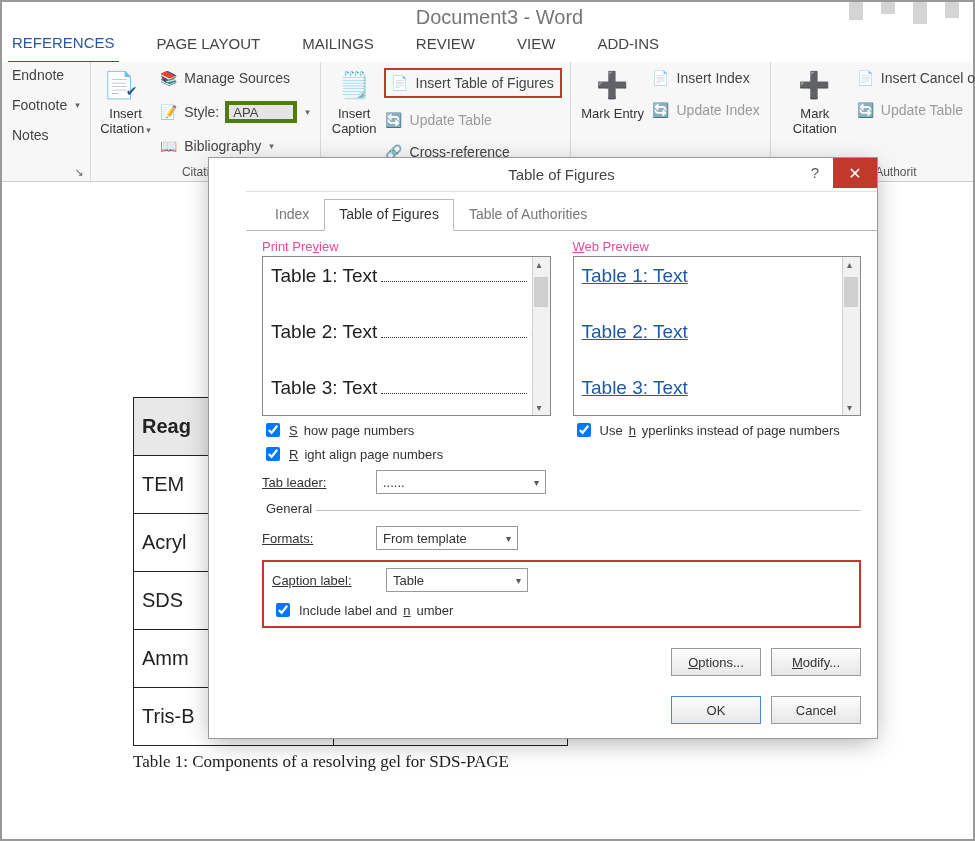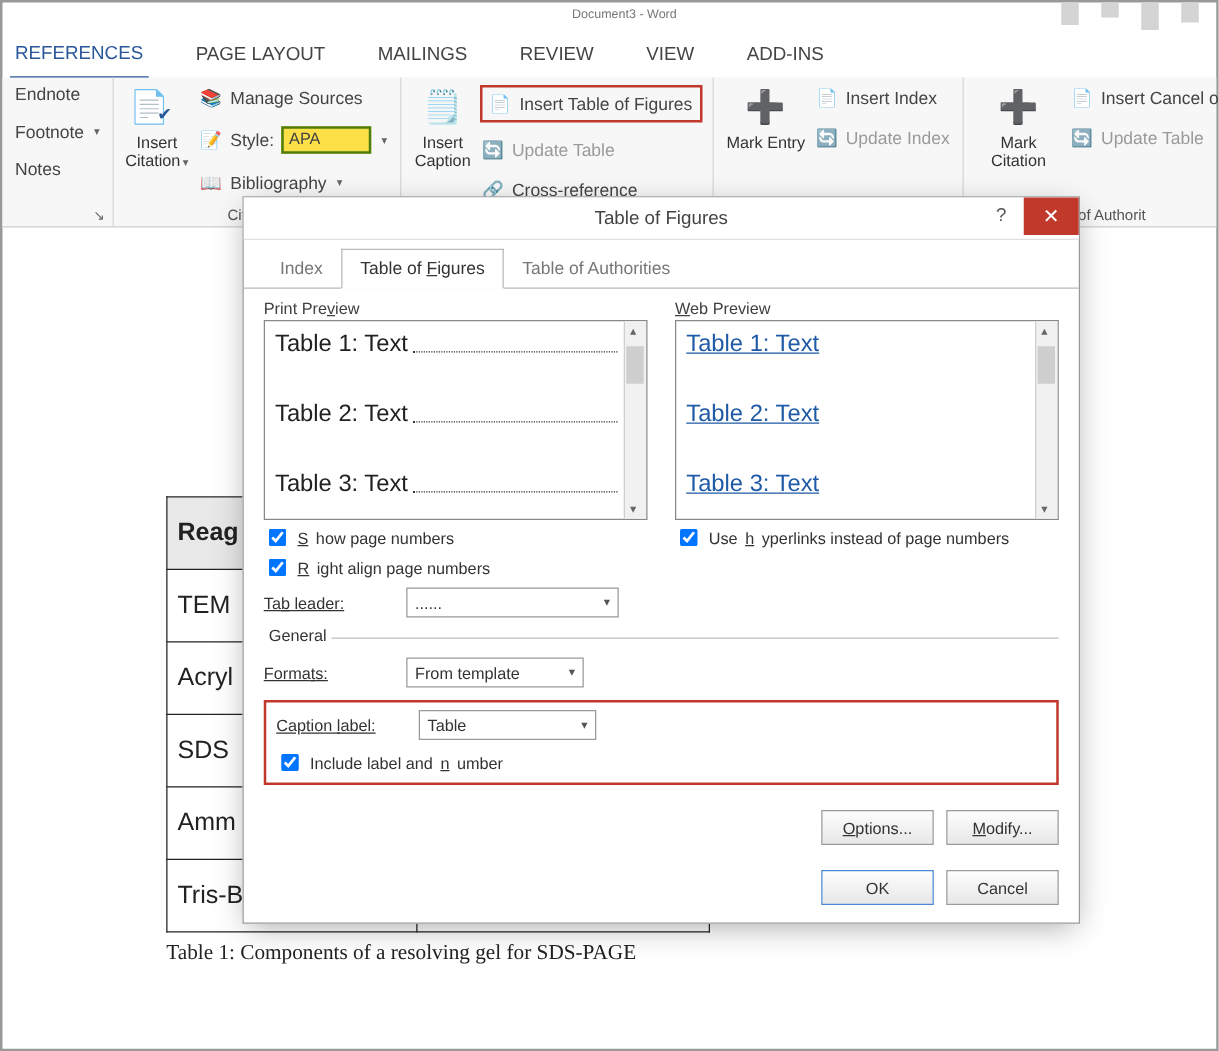--- a/index.html
+++ b/index.html
@@ -1,63 +1,63 @@
 <!DOCTYPE html>
 <html><head>
 <meta charset="utf-8">
 <style>
   * { box-sizing: border-box; font-family: "Segoe UI", Tahoma, sans-serif; }
   body { margin:0; background:#fff; width:975px; height:841px; overflow:hidden; position:relative; }
   .frame { border:2px solid #999; width:975px; height:841px; position:relative; background:#fff; }
 
   
-  .titlebar { position:absolute; top:4px; left:0; right:0; text-align:center; font-size:10px; color:#777;padding-left:24px; }
+  .titlebar { position:absolute; top:4px; left:0; right:0; text-align:center; font-size:20px; color:#777;padding-left:24px; }
   .titlebar span { }
 
   
   .ribbon-tabs { position:absolute; top:28px; left:0; right:0; height:32px; display:flex; gap:34px; padding-left:6px; font-size:15px; color:#444; align-items:center; }
   .ribbon-tab { padding:4px 4px 10px; cursor:default; }
   .ribbon-tab.active { color:#2a579a; border-bottom:2px solid #2a579a; }
 
   
   .ribbon { position:absolute; top:60px; left:0; right:0; height:120px; background:#f7f7f7; border-bottom:1px solid #d0d0d0; display:flex; }
   .group { border-right:1px solid #d8d8d8; padding:4px 8px 2px; display:flex; flex-direction:column; position:relative; }
   .group-label { position:absolute; bottom:2px; left:0; right:0; text-align:center; font-size:12px; color:#555; }
   .vstack { display:flex; flex-direction:column; gap:12px; font-size:14px; color:#444; }
   .hbtn { display:flex; align-items:center; gap:6px; padding:1px 2px; font-size:14px; color:#444; cursor:default; white-space:nowrap; }
   .hbtn.dim { color:#9a9a9a; }
   .bigbtn { display:flex; flex-direction:column; align-items:center; justify-content:flex-start; gap:4px; width:72px; font-size:13px; color:#333; text-align:center; padding-top:2px; }
   .bigicon { width:34px; height:34px; display:flex; align-items:center; justify-content:center; font-size:26px; }
   .caret { font-size:9px; color:#666; margin-left:2px; }
   .smicon { width:18px; height:18px; display:inline-flex; align-items:center; justify-content:center; font-size:14px; }
-  .styinput { width:72px; height:22px; border:2px solid #4d7c0f; background:#fde047; font-size:13px; padding:0 4px; }
+  .styinput { width:72px; height:22px; border:4px solid #4d7c0f; background:#e5e5e5; font-size:13px; padding:0 4px; }
 
   .redbox { border:2px solid #c0392b; }
 
   
   .doc-bg { position:absolute; top:395px; left:131px; width:435px; }
   .bgtable { border-collapse:collapse; width:100%; font-family: "Times New Roman", serif; font-size:20px; color:#222; }
   .bgtable td { border:1.5px solid #222; padding:10px 8px; height:58px; }
   .bgtable td.hd { background:#e8e8e8; font-weight:bold; }
   .bgcap { font-family: "Times New Roman", serif; font-size:17px; color:#222; margin-top:6px; }
 
   
-  .dialog { position:absolute; top:155px; left:192px; width:670px; background:#fff; border:1px solid #9a9a9a; box-shadow:0 6px 24px -4px rgba(0,0,0,0.35); }
+  .dialog { position:absolute; top:155px; left:206px; width:670px; background:#fff; border:1px solid #9a9a9a; box-shadow:0 6px 24px -4px rgba(0,0,0,0.35);padding-left:37px; }
   .dlg-title { height:34px; display:flex; align-items:center; justify-content:center; font-size:15px; color:#444; position:relative; background:#fff; border-bottom:1px solid #e0e0e0; }
   .dlg-help { position:absolute; right:48px; top:6px; width:28px; height:24px; text-align:center; font-size:15px; color:#555; }
   .dlg-close { position:absolute; right:0; top:0; width:44px; height:30px; background:#c0392b; color:#fff; display:flex; align-items:center; justify-content:center; font-size:16px; }
 
   .dlg-tabs { display:flex; border-bottom:1px solid #b9b9b9; padding-left:14px; gap:0; margin-top:6px; }
   .dtab { padding:6px 14px 8px; font-size:14px; color:#777; border:1px solid transparent; border-bottom:none; background:transparent; cursor:default; position:relative; top:1px;}
   .dtab.active { color:#333; border:1px solid #b9b9b9; border-bottom:1px solid #fff; background:#fff; }
 
   .dlg-body { padding:8px 16px 14px; }
   .previews { display:flex; gap:22px; }
   .pvcol { flex:1; }
-  .pvlabel { font-size:13px; color:#404040; margin-bottom:2px; }
+  .pvlabel { font-size:13px; color:#ec4899; margin-bottom:2px; }
   .pvbox { border:1px solid #888; height:160px; position:relative; padding:6px 8px; overflow:hidden; font-family:"Times New Roman",serif; }
   .pv-scroll { position:absolute; right:0; top:0; bottom:0; width:18px; background:#f1f1f1; border-left:1px solid #cfcfcf; }
   .pv-scroll::before { content:"▴"; position:absolute; top:2px; left:4px; font-size:10px; color:#666; }
   .pv-scroll::after  { content:"▾"; position:absolute; bottom:2px; left:4px; font-size:10px; color:#666; }
   .pv-thumb { position:absolute; top:20px; right:2px; width:14px; height:30px; background:#cfcfcf; }
 
   .pv-row { display:flex; margin:2px 0 34px; font-size:19px; color:#222; }
   .pv-row:last-child { margin-bottom:4px; }
   .pv-txt { white-space:nowrap; }
   .pv-dots { flex:1; border-bottom:1.5px dotted #333; margin:0 4px 5px; }

